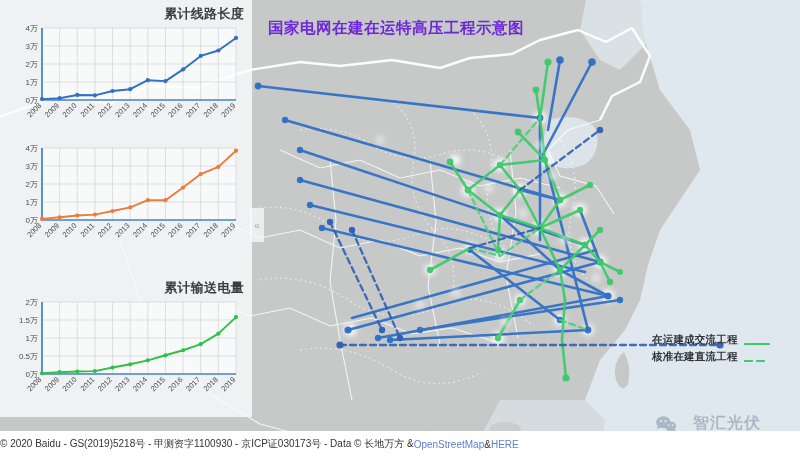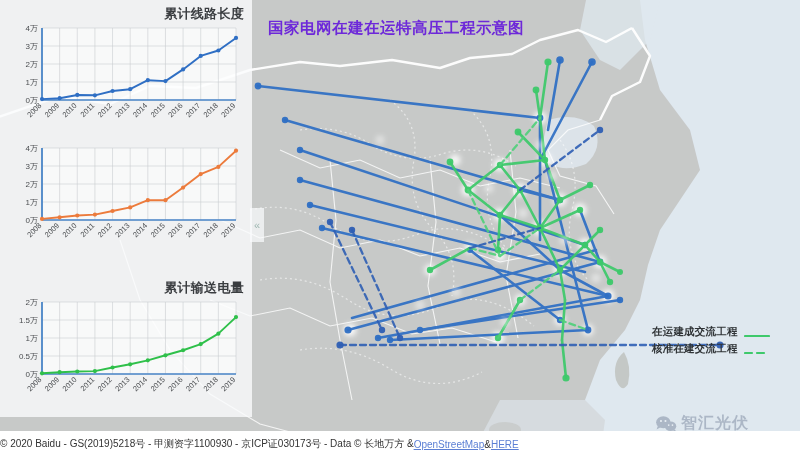--- a/index.html
+++ b/index.html
@@ -39,39 +39,40 @@
   .xlab{font-size:7.5px;fill:#4a4d50;font-family:"Liberation Sans",sans-serif;}
 
   .collapse-btn{
     position:absolute;left:250px;top:208px;width:14px;height:34px;
     background:rgba(250,251,252,.72);
     color:#9fb7b2;font-size:11px;line-height:34px;text-align:center;
     cursor:pointer;user-select:none;
   }
 
   
-  .legend{position:absolute;left:652px;top:324px;}
+  .legend{position:absolute;left:652px;top:332px;}
   .legend-row{display:flex;align-items:center;height:16.5px;white-space:nowrap;}
   .legend-label{font-size:10.5px;color:#2f3336;font-weight:bold;letter-spacing:.2px;}
   .legend-swatch{margin-left:6px;width:26px;height:10px;}
 
   
   .watermark{
     position:absolute;left:655px;top:413px;display:flex;align-items:center;
     opacity:.30;
+    gap:12px;
   }
   .wm-text{font-size:16px;font-weight:bold;color:#3a4a6b;margin-left:4px;letter-spacing:1px;}
 
   
   .attrib{
     position:absolute;left:0;bottom:0;width:800px;height:26px;
     background:#ffffff;display:flex;align-items:center;
     font-size:10px;color:#333;box-sizing:border-box;
   }
-  .attrib .lnk{color:#5b7fd4;text-decoration:underline;}
+  .attrib .lnk{color:#5b7fd4;}
   .attrib span{white-space:nowrap;}
 </style>
 </head>
 <body>
 
 <div id="app">
 
   <div class="map-base">
     <svg class="map-svg" viewBox="0 0 800 457">
 
@@ -482,21 +483,21 @@
   <div class="collapse-btn">«</div>
 
   <div class="legend" id="legend">
       <div class="legend-row">
         <span class="legend-label">在运建成交流工程</span>
         <span class="legend-swatch"><svg width="26" height="10" viewBox="0 0 26 10">
             <line x1="1" y1="5" x2="25" y2="5" stroke="#3ec96b" stroke-width="2.2" stroke-linecap="round"></line>
           </svg></span>
       </div>
       <div class="legend-row">
-        <span class="legend-label">核准在建交流工程</span>
+        <span class="legend-label">核准在建直流工程</span>
         <span class="legend-swatch"><svg width="26" height="10" viewBox="0 0 26 10">
             <line x1="1" y1="5" x2="25" y2="5" stroke="#3ec96b" stroke-width="2.2" stroke-linecap="round" stroke-dasharray="7 5"></line>
           </svg></span>
       </div>
     </div>
 
   <div class="watermark">
     <svg width="22" height="18" viewBox="0 0 24 20">
       <ellipse cx="9" cy="8" rx="8" ry="6.6" fill="#3a4a6b"></ellipse>
       <path d="M3,12 L1.5,16 L6,13.6 Z" fill="#3a4a6b"></path>

